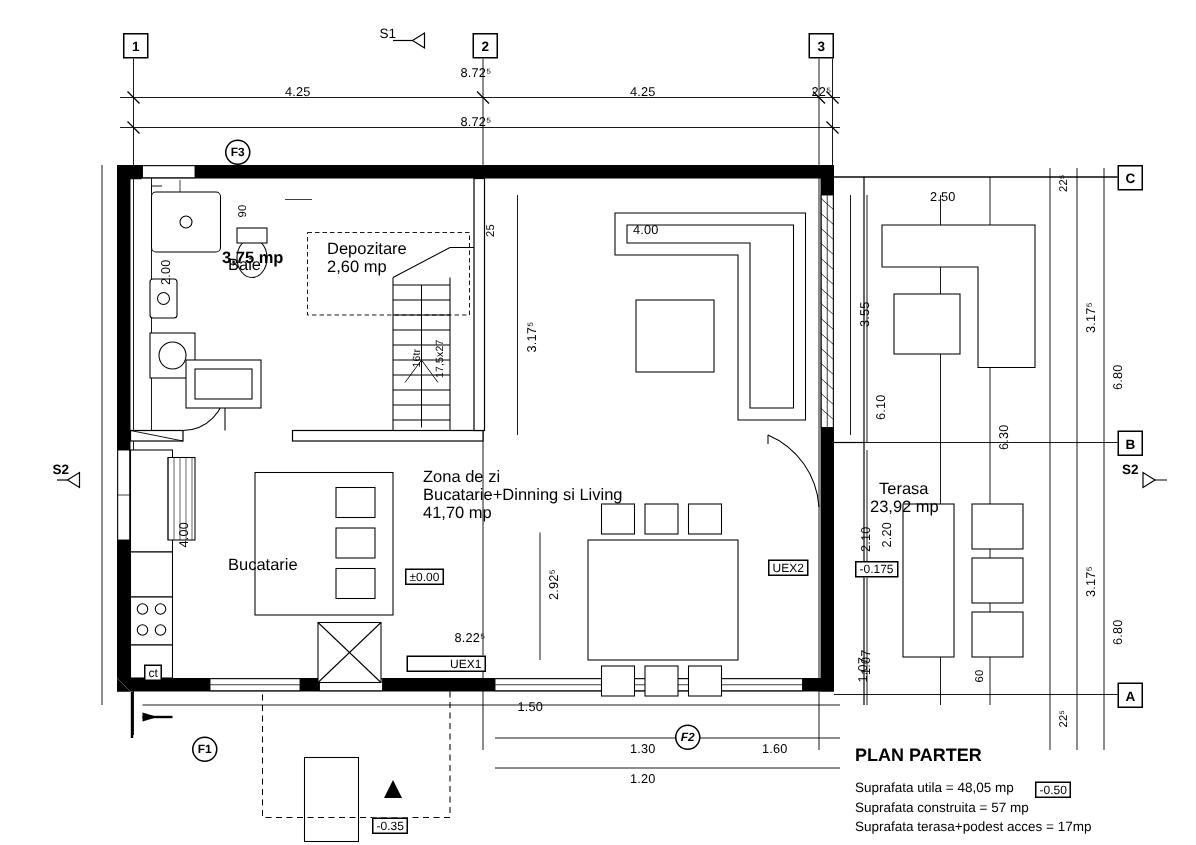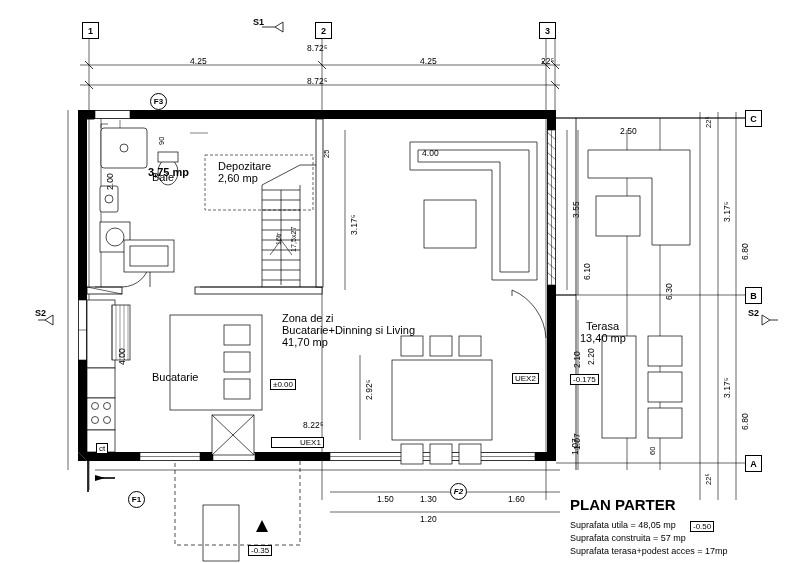--- a/index.html
+++ b/index.html
@@ -3,21 +3,21 @@
 <meta charset="utf-8">
 <style>
   html,body{margin:0;padding:0;background:#ffffff;}
   body{width:797px;height:563px;position:relative;overflow:hidden;
        font-family:"Liberation Sans", sans-serif;color:#000;}
   #plan{position:absolute;left:0;top:0;width:797px;height:563px;}
   .lbl{position:absolute;font-family:"Liberation Sans",sans-serif;white-space:nowrap;}
   .dim{font-size:8.5px;letter-spacing:0.1px;}
   .rm{font-size:11px;}
   .boxed{border:1px solid #000;padding:0px 2px;background:#fff;font-size:8px;}
-  .title{font-size:15px;font-weight:bold;}
+  .title{font-size:12px;font-weight:bold;}
   .legend{font-size:9px;}
   .vert{transform-origin:left top;}
   .marker{position:absolute;border:1.2px solid #000;background:#fff;
           width:15px;height:15px;font-size:9px;font-weight:bold;
           display:flex;align-items:center;justify-content:center;}
   .circ{position:absolute;border:1.2px solid #000;border-radius:50%;background:#fff;
         width:15px;height:15px;font-size:8px;font-weight:bold;
         display:flex;align-items:center;justify-content:center;}
 </style>
 </head>
@@ -300,53 +300,53 @@
 <div class="lbl dim" style="left:307px;top:76px;">8.72⁵</div>
 
 <div class="marker" style="left:82px;top:22px;">1</div>
 <div class="marker" style="left:315px;top:22px;">2</div>
 <div class="marker" style="left:539px;top:22px;">3</div>
 
 <div class="marker" style="left:745px;top:110px;">C</div>
 <div class="marker" style="left:745px;top:287px;">B</div>
 <div class="marker" style="left:745px;top:455px;">A</div>
 
-<div class="lbl" style="left:253px;top:17px;font-size:9px;font-weight:bold;">S1</div>
+<div class="lbl" style="left:253px;top:17px;font-size:9px;font-weight:normal;">S1</div>
 <div class="lbl" style="left:35px;top:308px;font-size:9px;font-weight:bold;">S2</div>
 <div class="lbl" style="left:748px;top:308px;font-size:9px;font-weight:bold;">S2</div>
 
 <div class="circ" style="left:150px;top:93px;">F3</div>
 <div class="circ" style="left:128px;top:491px;">F1</div>
 <div class="circ" style="left:450px;top:483px;font-style:italic;">F2</div>
 
 <div class="lbl rm" style="left:152px;top:171px;">Baie</div>
 <div class="lbl rm" style="left:148px;top:166px;font-weight:bold;">3,75 mp</div>
 
 <div class="lbl rm" style="left:218px;top:160px;">Depozitare</div>
 <div class="lbl rm" style="left:218px;top:172px;">2,60 mp</div>
 
 <div class="lbl rm" style="left:282px;top:312px;">Zona de zi</div>
 <div class="lbl rm" style="left:282px;top:324px;">Bucatarie+Dinning si Living</div>
 <div class="lbl rm" style="left:282px;top:336px;">41,70 mp</div>
 
 <div class="lbl rm" style="left:152px;top:371px;">Bucatarie</div>
 
 <div class="lbl rm" style="left:586px;top:320px;">Terasa</div>
-<div class="lbl rm" style="left:580px;top:332px;">13,40 mp</div>
+<div class="lbl rm" style="left:580px;top:332px;">23,92 mp</div>
 
 <div class="lbl boxed" style="left:270px;top:379px;">±0.00</div>
 <div class="lbl boxed" style="left:570px;top:374px;">-0.175</div>
 <div class="lbl boxed" style="left:690px;top:478px;margin-top:43px;">-0.50</div>
 <div class="lbl boxed" style="left:248px;top:545px;">-0.35</div>
 
 <div class="lbl boxed" style="left:512px;top:373px;">UEX2</div>
 <div class="lbl boxed" style="left:271px;top:437px;padding-left:28px;">UEX1</div>
 <div class="lbl boxed" style="left:96px;top:443px;">ct</div>
 
-<div class="lbl dim" style="left:345px;top:494px;margin-left:32px;">1.50</div>
+<div class="lbl dim" style="left:345px;top:466px;">1.50</div>
 <div class="lbl dim" style="left:420px;top:494px;">1.30</div>
 <div class="lbl dim" style="left:508px;top:494px;">1.60</div>
 <div class="lbl dim" style="left:420px;top:514px;">1.20</div>
 <div class="lbl dim" style="left:303px;top:420px;">8.22⁵</div>
 
 <div class="lbl dim vert" style="left:349px;top:235px;transform:rotate(-90deg);">3.17⁵</div>
 <div class="lbl dim vert" style="left:364px;top:400px;transform:rotate(-90deg);">2.92⁵</div>
 <div class="lbl dim" style="left:422px;top:148px;">4.00</div>
 <div class="lbl dim vert" style="left:275px;top:245px;transform:rotate(-90deg);font-size:7px;">16tr</div>
 <div class="lbl dim vert" style="left:290px;top:252px;transform:rotate(-90deg);font-size:7px;">17,5x27</div>

